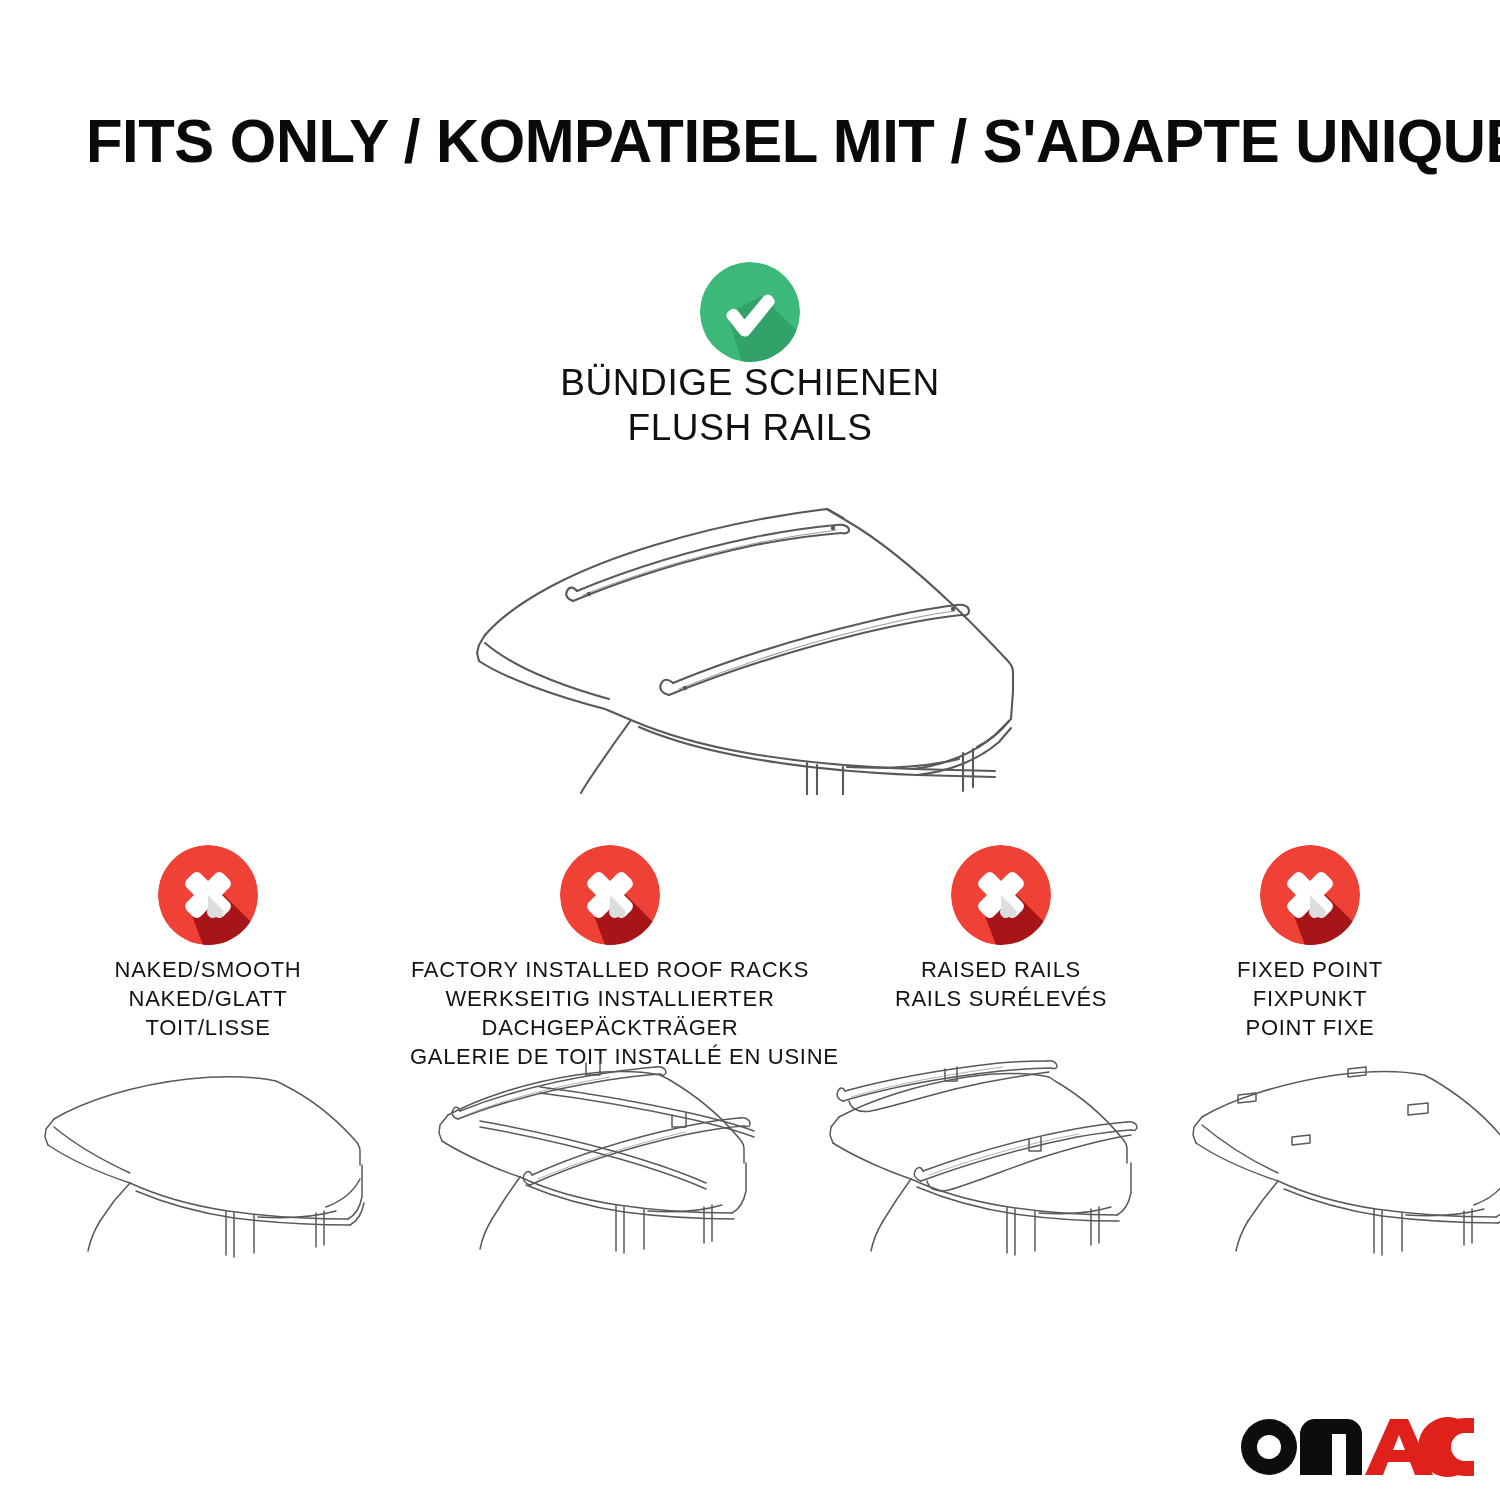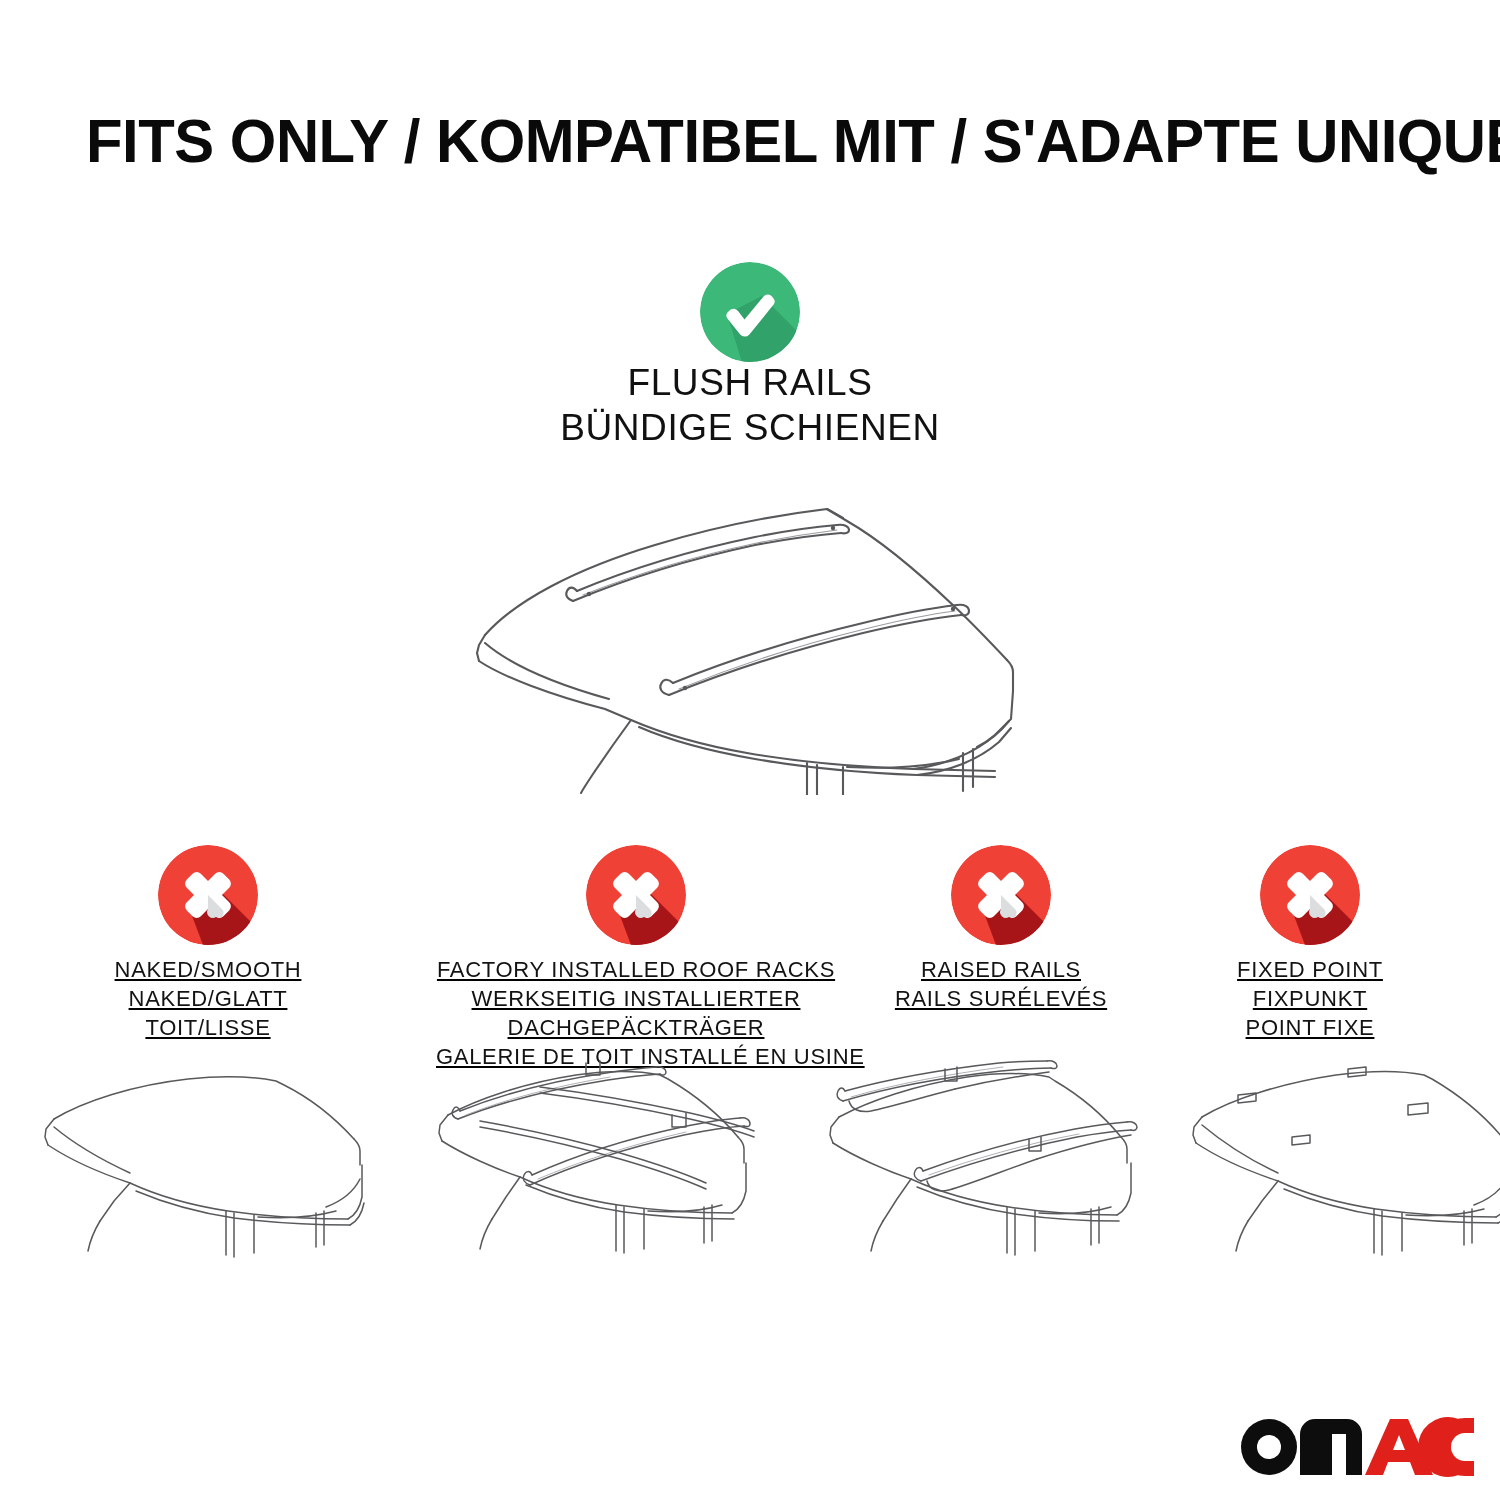--- a/index.html
+++ b/index.html
@@ -91,39 +91,38 @@
   }
   .col-badge {
     position: relative;
     width: 100px;
     height: 100px;
     border-radius: 50%;
     overflow: hidden;
   }
   .col-labels {
     margin-top: 2px;
-    text-decoration: underline;
   }
   .col-labels .line {
     font-size: 22px;
     font-weight: 400;
     color: #131313;
     letter-spacing: 0.7px;
     line-height: 1.32;
     white-space: nowrap;
   }
   .col-illustration {
     position: absolute;
     top: 1055px;
     width: 340px;
     height: 230px;
   }
 
   #col-0 { left: 8px; }
-  #col-1 { left: 436px; }
+  #col-1 { left: 410px; }
   #col-2 { left: 801px; }
   #col-3 { left: 1110px; }
 
   #ill-0 { left: 38px; }
   #ill-1 { left: 420px; }
   #ill-2 { left: 805px; }
   #ill-3 { left: 1180px; }
 
   
   #brand-logo {
@@ -146,22 +145,22 @@
 
 <div class="badge" id="hero-badge">
   <svg viewBox="0 0 100 100" width="100" height="100" aria-hidden="true">
     <circle cx="50" cy="50" r="50" fill="#3cb878"></circle>
     <path d="M62 34 L100 72 L100 100 L42 100 L27 52 Z" fill="#2f9e66" opacity="0.85"></path>
     <path d="M27.5 50.5 L29.5 48.5 A5.5 5.5 0 0 1 38 49 L44.5 57.5 L63.5 34.5 A5.5 5.5 0 0 1 72 34.5 L73.5 36.5 A5 5 0 0 1 73.6 42.6 L49.4 72.4 A6 6 0 0 1 40 72.3 L27.6 56.8 A5 5 0 0 1 27.5 50.5 Z" fill="#ffffff"></path>
   </svg>
 </div>
 
 <div id="hero-text">
+  <div class="line">BÜNDIGE SCHIENEN</div>
   <div class="line">FLUSH RAILS</div>
-  <div class="line">BÜNDIGE SCHIENEN</div>
 </div>
 
 <div id="hero-illustration">
   <svg viewBox="0 0 600 300" width="600" height="300" aria-hidden="true">
     <g fill="none" stroke="#58595b" stroke-width="2.1" stroke-linecap="round" stroke-linejoin="round">
 
       <path d="M30 140 C60 106 120 74 200 50 C262 31 322 20 372 14 L392 26 C420 42 460 74 500 112 C520 131 537 149 552 165"></path>
       <path d="M372 14 L388 23"></path>
 
       <path d="M552 165 C556 169 558 173 558 177 L558 196"></path>

